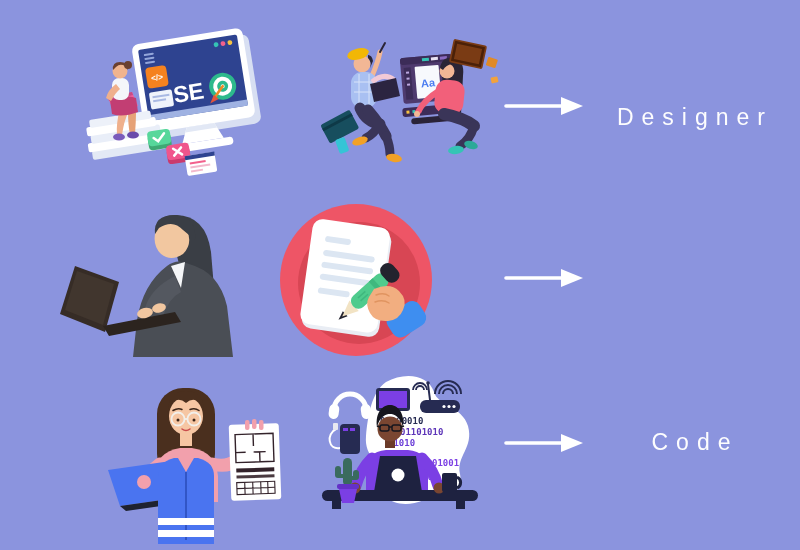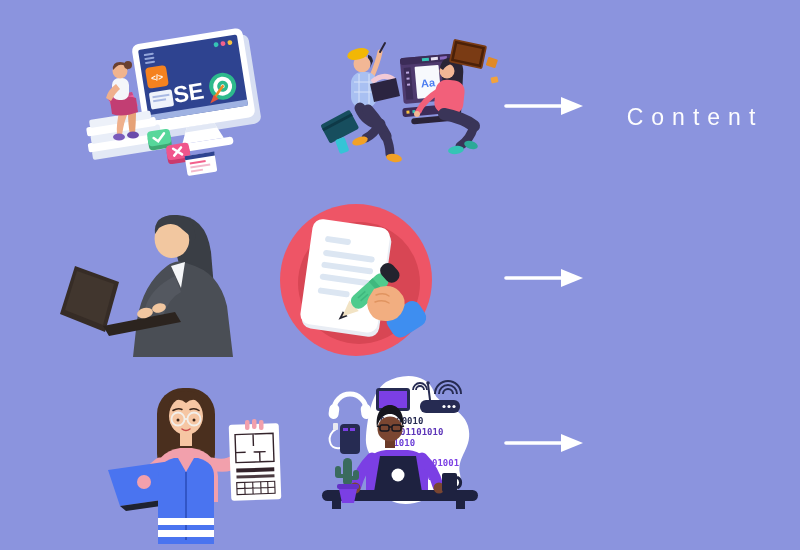--- a/index.html
+++ b/index.html
@@ -165,21 +165,21 @@
       <rect x="163" y="49" width="7" height="6" rx="1" fill="#F2A23C" transform="rotate(-12 166 52)"></rect>
     </svg>
   </figure>
 
   <div class="arrow" style="left:503px;top:95px">
     <svg viewBox="0 0 85 22">
       <line x1="3" y1="11" x2="60" y2="11" stroke="#FFFFFF" stroke-width="3.6" stroke-linecap="round"></line>
       <polygon points="58,2 80,11 58,20" fill="#FFFFFF"></polygon>
     </svg>
   </div>
-  <div class="row-label" style="top:104px">Content</div>
+  <div class="row-label" style="top:104px">Designer</div>
 
   <figure class="fig" style="left:55px;top:202px;width:185px;height:155px">
     <svg viewBox="0 0 185 155">
       <g>
         <path d="M112 14 Q150 8 156 50 L160 98 Q160 110 150 108 L134 102 Z" fill="#3A3E45"></path>
         <path d="M104 22 Q122 12 132 28 Q138 42 128 52 Q116 60 106 52 Q98 44 100 32 Z" fill="#F2C7A0"></path>
         <path d="M100 32 Q98 12 122 13 Q142 16 140 38 L128 28 Q118 17 104 26 Z" fill="#3A3E45"></path>
         <path d="M134 62 Q164 70 172 104 L178 155 L78 155 L82 118 Q88 82 112 64 Q122 56 134 62 Z" fill="#4A4E55"></path>
         <path d="M116 64 L130 60 L126 86 Z" fill="#F5F6F8"></path>
         <path d="M120 74 Q96 86 90 106 L108 114 Q114 96 126 90 Z" fill="#545860"></path>
@@ -355,14 +355,15 @@
       </g>
     </svg>
   </figure>
 
   <div class="arrow" style="left:503px;top:432px">
     <svg viewBox="0 0 85 22">
       <line x1="3" y1="11" x2="60" y2="11" stroke="#FFFFFF" stroke-width="3.6" stroke-linecap="round"></line>
       <polygon points="58,2 80,11 58,20" fill="#FFFFFF"></polygon>
     </svg>
   </div>
+  <div class="row-label" style="top:429px">Code</div>
 
 </div>
 
 </body></html>

